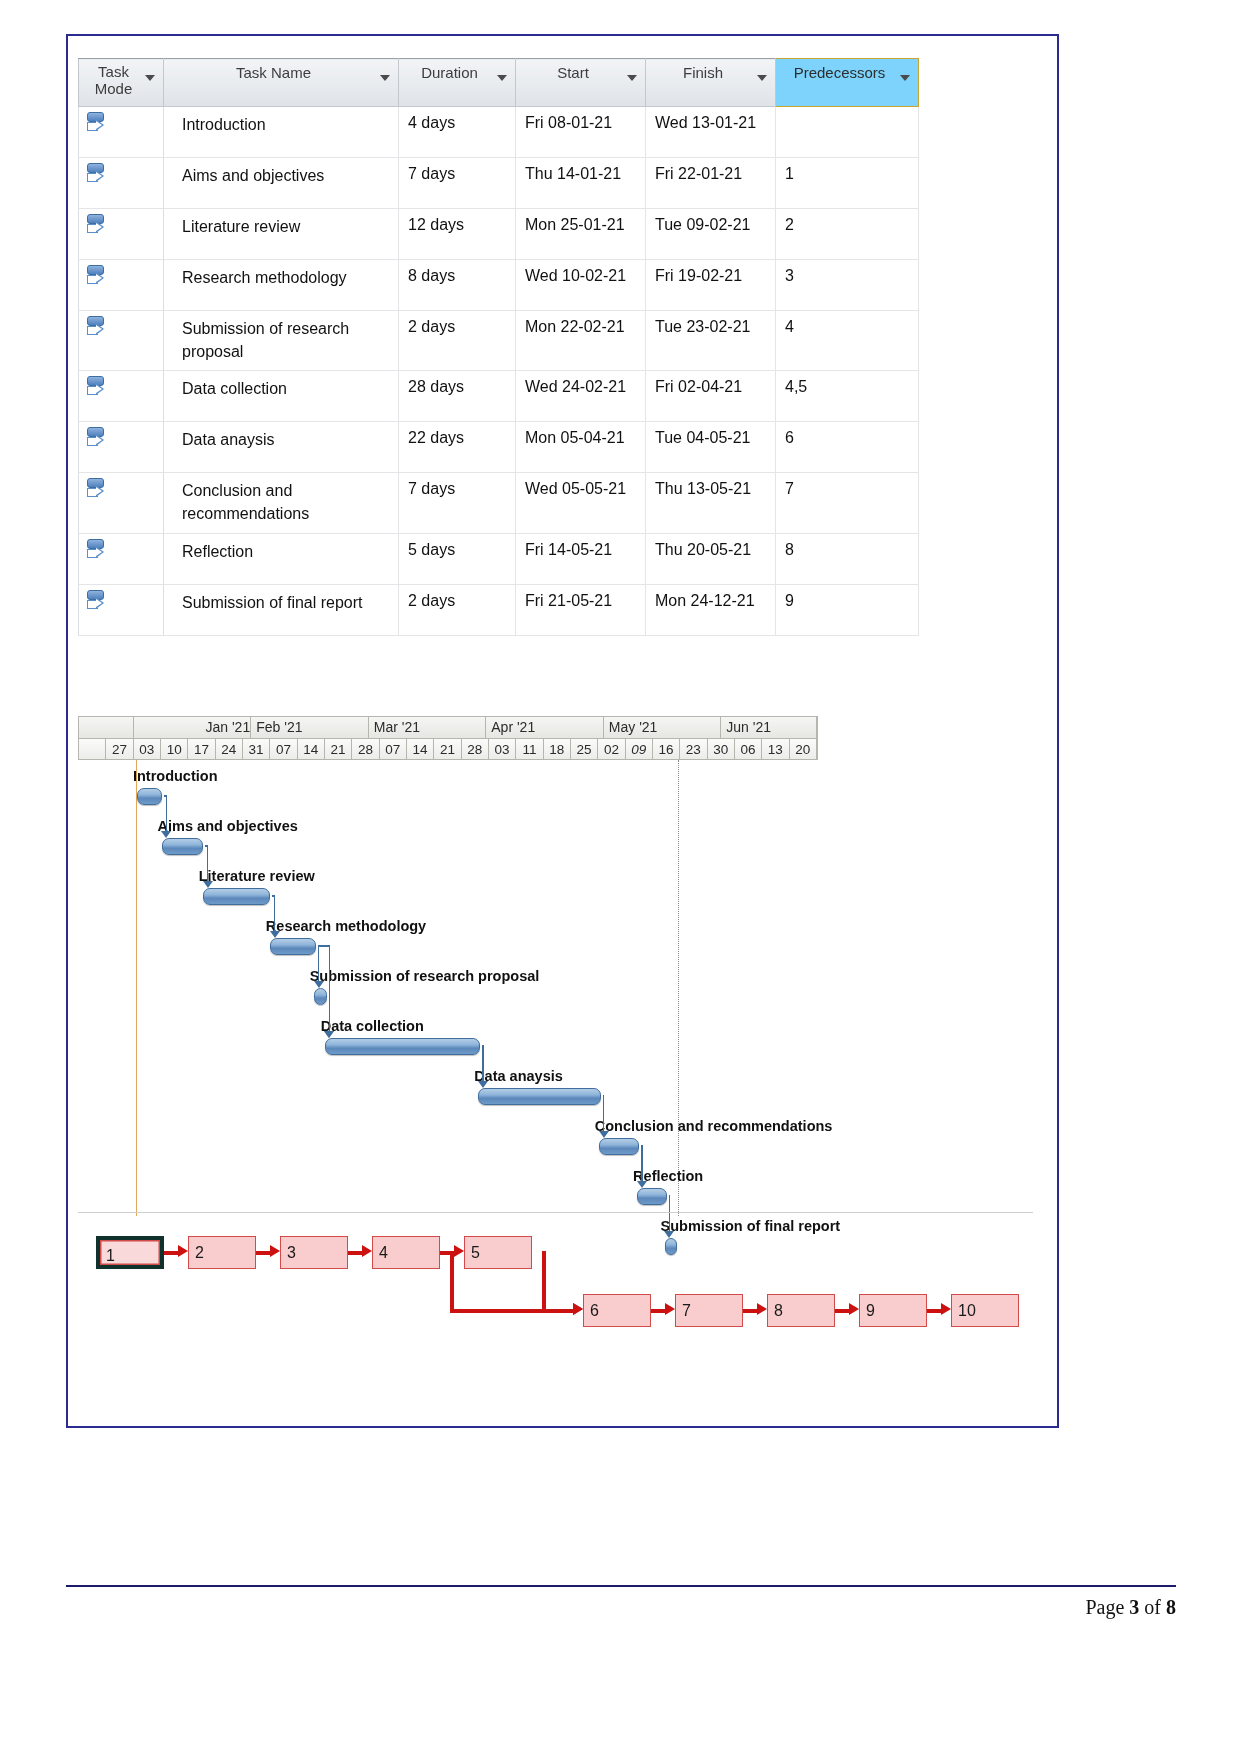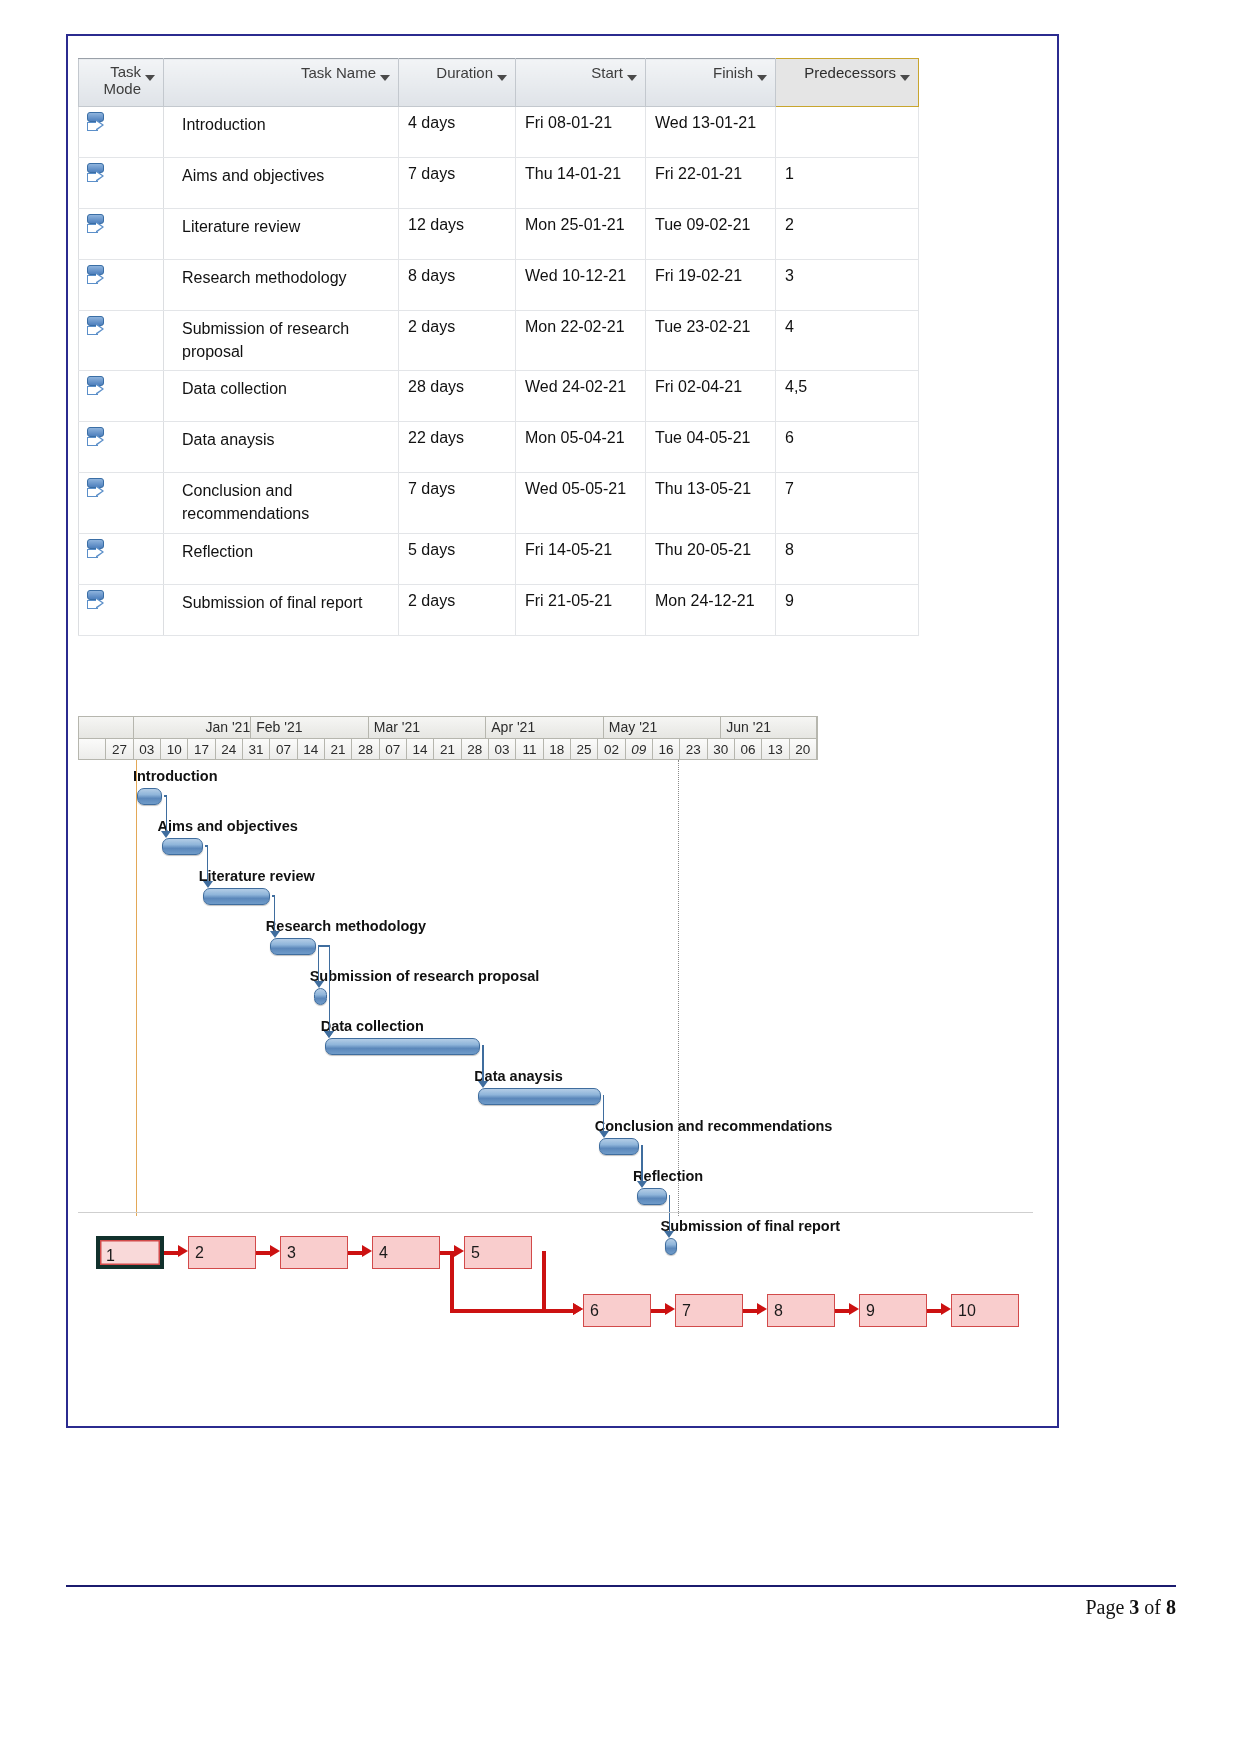--- a/index.html
+++ b/index.html
@@ -28,28 +28,28 @@
     table-layout:fixed;
     background:#fff;
   }
   #task-table th{
     background:linear-gradient(#f2f4f6,#dfe3e8);
     border:1px solid #c3c8ce;
     border-top:1px solid #9aa0a8;
     font-size:15px;
     font-weight:400;
     color:#3d3d3d;
-    text-align:right;
+    text-align:center;
     padding:5px 22px 4px 7px;
     vertical-align:top;
     height:38px;
     position:relative;
   }
   #task-table th.predcol{
-    background:#e5e5e5;
+    background:#7dd3fc;
     border-color:#c8a52e;
     color:#2d2d2d;
   }
   #task-table td{
     border:1px solid #e3e5e8;
     border-left:1px solid #dcdee1;
     font-size:16px;
     color:#111;
     padding:7px 8px 7px 9px;
     vertical-align:top;
@@ -319,21 +319,21 @@
       <tr>
         <td class="modecell">
           <span class="mode-icon">
             <span class="bar"></span>
             <span class="arw"></span>
             <span class="arwhead"></span>
           </span>
         </td>
         <td class="namecell">Research methodology</td>
         <td>8 days</td>
-        <td>Wed 10-12-21</td>
+        <td>Wed 10-02-21</td>
         <td>Fri 19-02-21</td>
         <td>3</td>
       </tr>
       <tr>
         <td class="modecell">
           <span class="mode-icon">
             <span class="bar"></span>
             <span class="arw"></span>
             <span class="arwhead"></span>
           </span>

